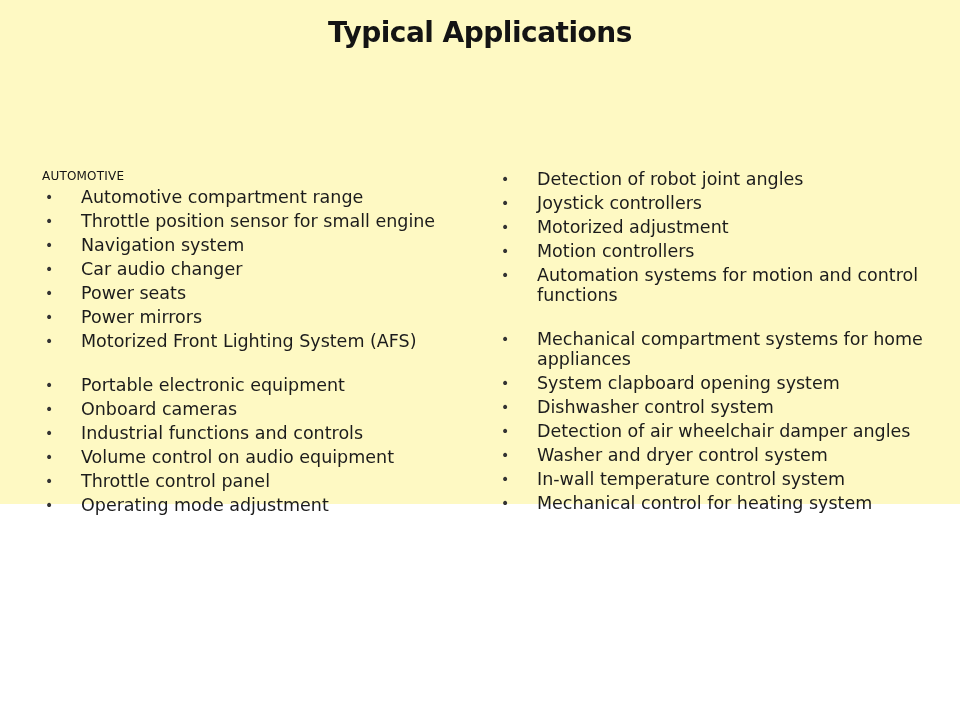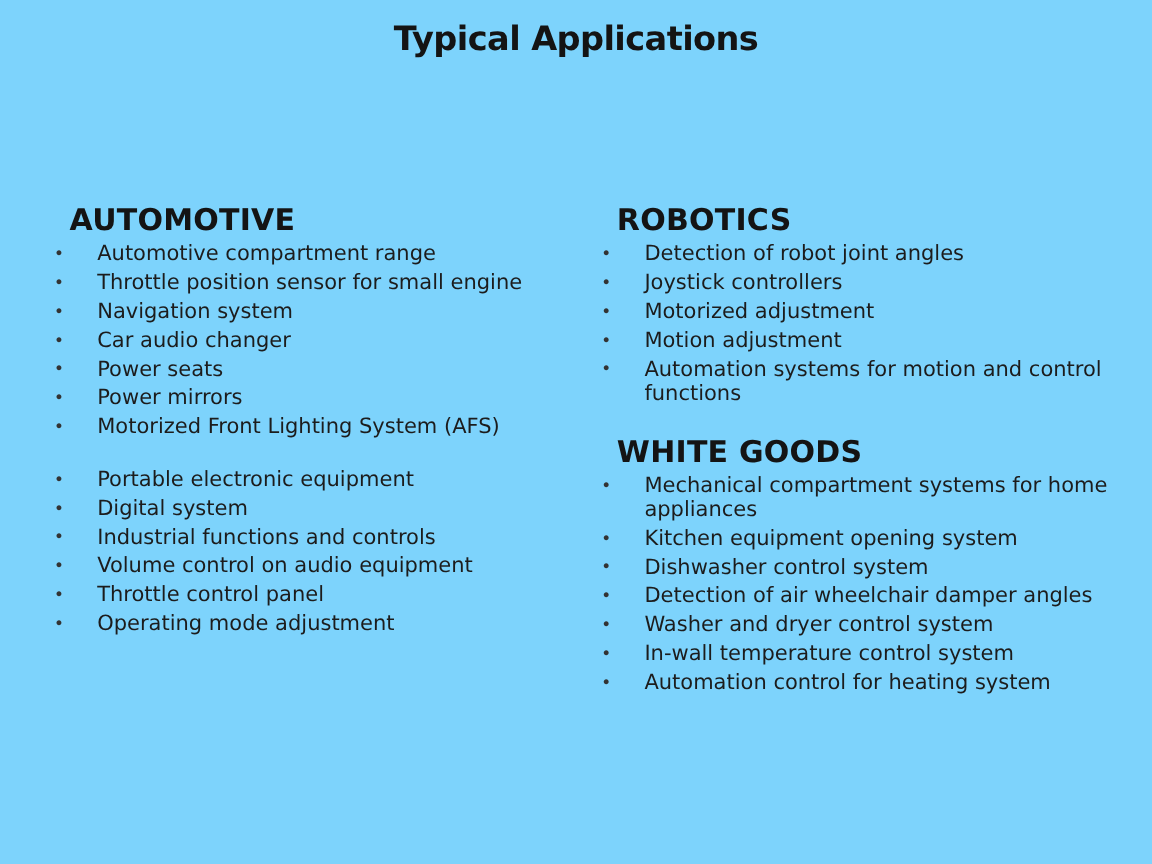--- a/index.html
+++ b/index.html
@@ -10,22 +10,22 @@
   body {
     width: 960px;
     height: 720px;
     font-family: "DejaVu Sans", "Liberation Sans", sans-serif;
     color: #1a1a1a;
     overflow: hidden;
   }
   .slide {
     position: relative;
     width: 960px;
-    height: 720px;
-    background: #7dd3fc;
+    height: 504px;
+    background: #fef9c3;
   }
   .slide-title {
     position: absolute;
     top: 16px;
     left: 0;
     width: 100%;
     text-align: center;
     font-size: 28px;
     font-weight: bold;
     letter-spacing: -0.5px;
@@ -33,24 +33,24 @@
   }
   .content {
     position: absolute;
     top: 169px;
     left: 42px;
     display: flex;
   }
   .col-left  { width: 456px; }
   .col-right { width: 432px; }
   .section-heading {
-    font-size: 25px;
-    font-weight: bold;
+    font-size: 12px;
+    font-weight: normal;
     color: #141414;
-    margin: 0 0 4px 16px;
+    margin: 0 0 4px 0;
     letter-spacing: 0.2px;
   }
   .section + .section { margin-top: 24px; }
   ul.bullet-list {
     list-style: none;
     margin: 0;
     padding: 0;
   }
   ul.bullet-list li {
     display: flex;
@@ -114,21 +114,21 @@
       </div>
 
       <div class="section">
         <ul class="bullet-list">
           <li>
               <span class="bullet">•</span>
               <span class="item-text">Portable electronic equipment</span>
             </li>
           <li>
               <span class="bullet">•</span>
-              <span class="item-text">Digital system</span>
+              <span class="item-text">Onboard cameras</span>
             </li>
           <li>
               <span class="bullet">•</span>
               <span class="item-text">Industrial functions and controls</span>
             </li>
           <li>
               <span class="bullet">•</span>
               <span class="item-text">Volume control on audio equipment</span>
             </li>
           <li>
@@ -140,75 +140,73 @@
               <span class="item-text">Operating mode adjustment</span>
             </li>
         </ul>
       </div>
 
     </div>
 
     <div class="col-right">
 
       <div class="section">
-        <h2 class="section-heading">ROBOTICS</h2>
         <ul class="bullet-list">
           <li>
               <span class="bullet">•</span>
               <span class="item-text">Detection of robot joint angles</span>
             </li>
           <li>
               <span class="bullet">•</span>
               <span class="item-text">Joystick controllers</span>
             </li>
           <li>
               <span class="bullet">•</span>
               <span class="item-text">Motorized adjustment</span>
             </li>
           <li>
               <span class="bullet">•</span>
-              <span class="item-text">Motion adjustment</span>
+              <span class="item-text">Motion controllers</span>
             </li>
           <li>
               <span class="bullet">•</span>
               <span class="item-text">Automation systems for motion and control functions</span>
             </li>
         </ul>
       </div>
 
       <div class="section">
-        <h2 class="section-heading">WHITE GOODS</h2>
         <ul class="bullet-list">
           <li>
               <span class="bullet">•</span>
               <span class="item-text">Mechanical compartment systems for home appliances</span>
             </li>
           <li>
               <span class="bullet">•</span>
-              <span class="item-text">Kitchen equipment opening system</span>
+              <span class="item-text">System clapboard opening system</span>
             </li>
           <li>
               <span class="bullet">•</span>
               <span class="item-text">Dishwasher control system</span>
             </li>
           <li>
               <span class="bullet">•</span>
               <span class="item-text">Detection of air wheelchair damper angles</span>
             </li>
           <li>
               <span class="bullet">•</span>
               <span class="item-text">Washer and dryer control system</span>
             </li>
           <li>
               <span class="bullet">•</span>
               <span class="item-text">In-wall temperature control system</span>
             </li>
           <li>
               <span class="bullet">•</span>
-              <span class="item-text">Automation control for heating system</span>
+              <span class="item-text">Mechanical control for heating system</span>
             </li>
         </ul>
       </div>
 
     </div>
 
   </div>
 </div>
 
 </body></html>

